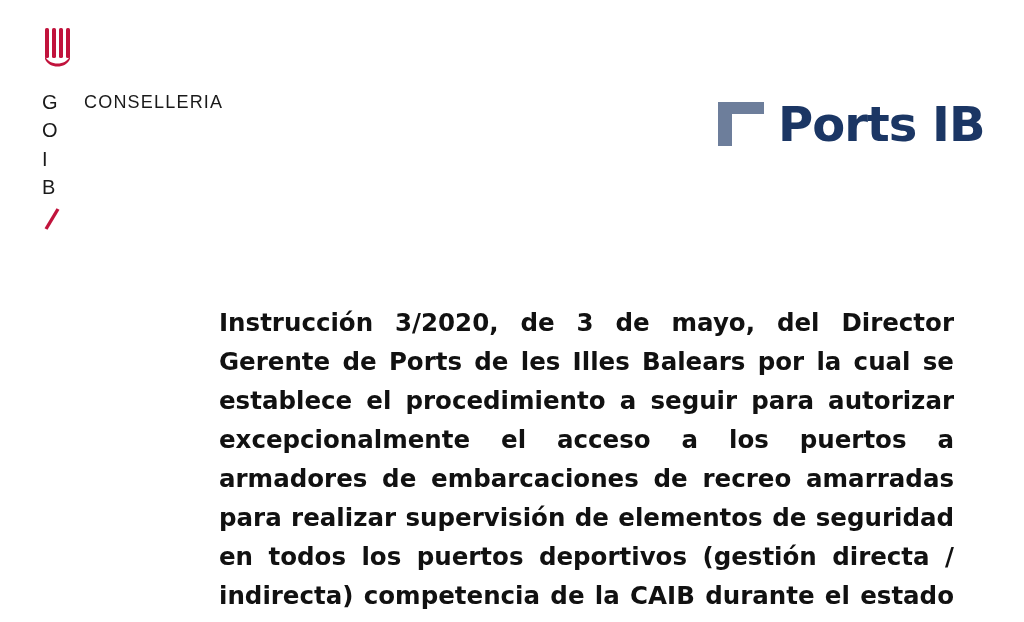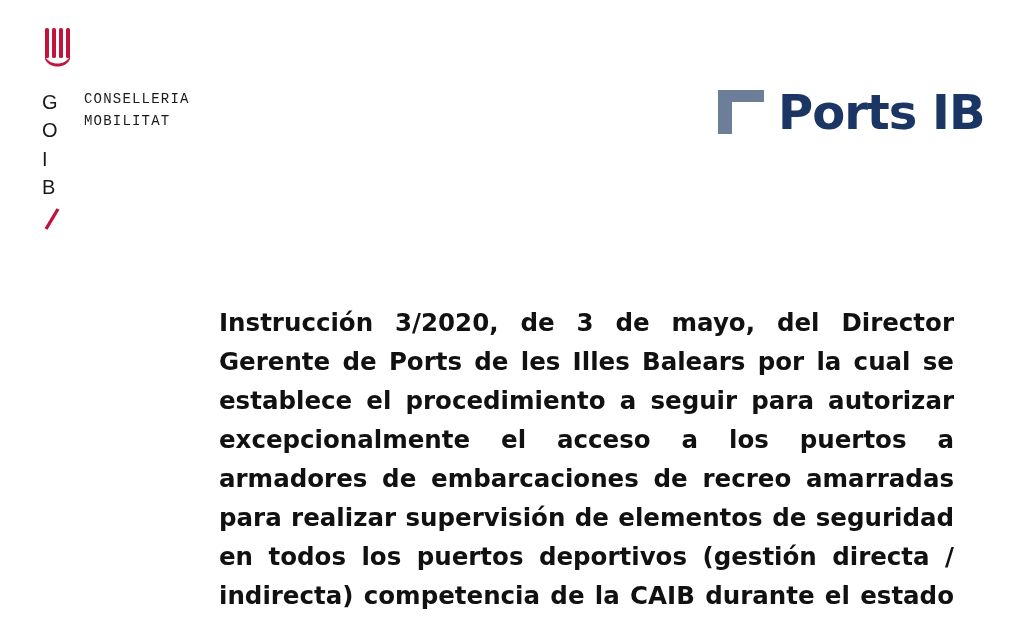--- a/index.html
+++ b/index.html
@@ -64,40 +64,41 @@
     margin-left: 4px;
   }
 
   .goib-letters span {
     display: block;
   }
 
   .goib-words {
     display: flex;
     flex-direction: column;
-    font-family: Liberation Mono, monospace;
-    font-size: 14px;
+    font-family: Liberation Sans, sans-serif;
+    font-size: 18px;
     letter-spacing: 1.2px;
     color: #1a1a1a;
     line-height: 1.58;
     margin-left: 12px;
+    text-align: center;
   }
 
   .goib-slash {
     margin-top: 6px;
     margin-left: 4px;
     width: 30px;
     height: 22px;
   }
 
   
   .ports-logo {
     position: absolute;
     left: 712px;
-    top: 88px;
+    top: 100px;
     display: flex;
     align-items: center;
     justify-content: space-between;
   }
 
   .ports-mark {
     width: 56px;
     height: 48px;
     flex: none;
     margin-right: 10px;
@@ -159,21 +160,20 @@
 
       <div class="goib-body">
         <div class="goib-letters">
           <span>G</span>
           <span>O</span>
           <span>I</span>
           <span>B</span>
         </div>
         <div class="goib-words">
           <span>CONSELLERIA</span>
-          <span>MOBILITAT</span>
         </div>
       </div>
 
       <svg class="goib-slash" viewBox="0 0 30 22" aria-hidden="true">
         <path d="M16 1 L4 21" stroke="#c1133c" stroke-width="3.4" fill="none"></path>
       </svg>
     </div>
 
     <div class="ports-logo">
       <svg class="ports-mark" viewBox="0 0 56 48" aria-hidden="true">

